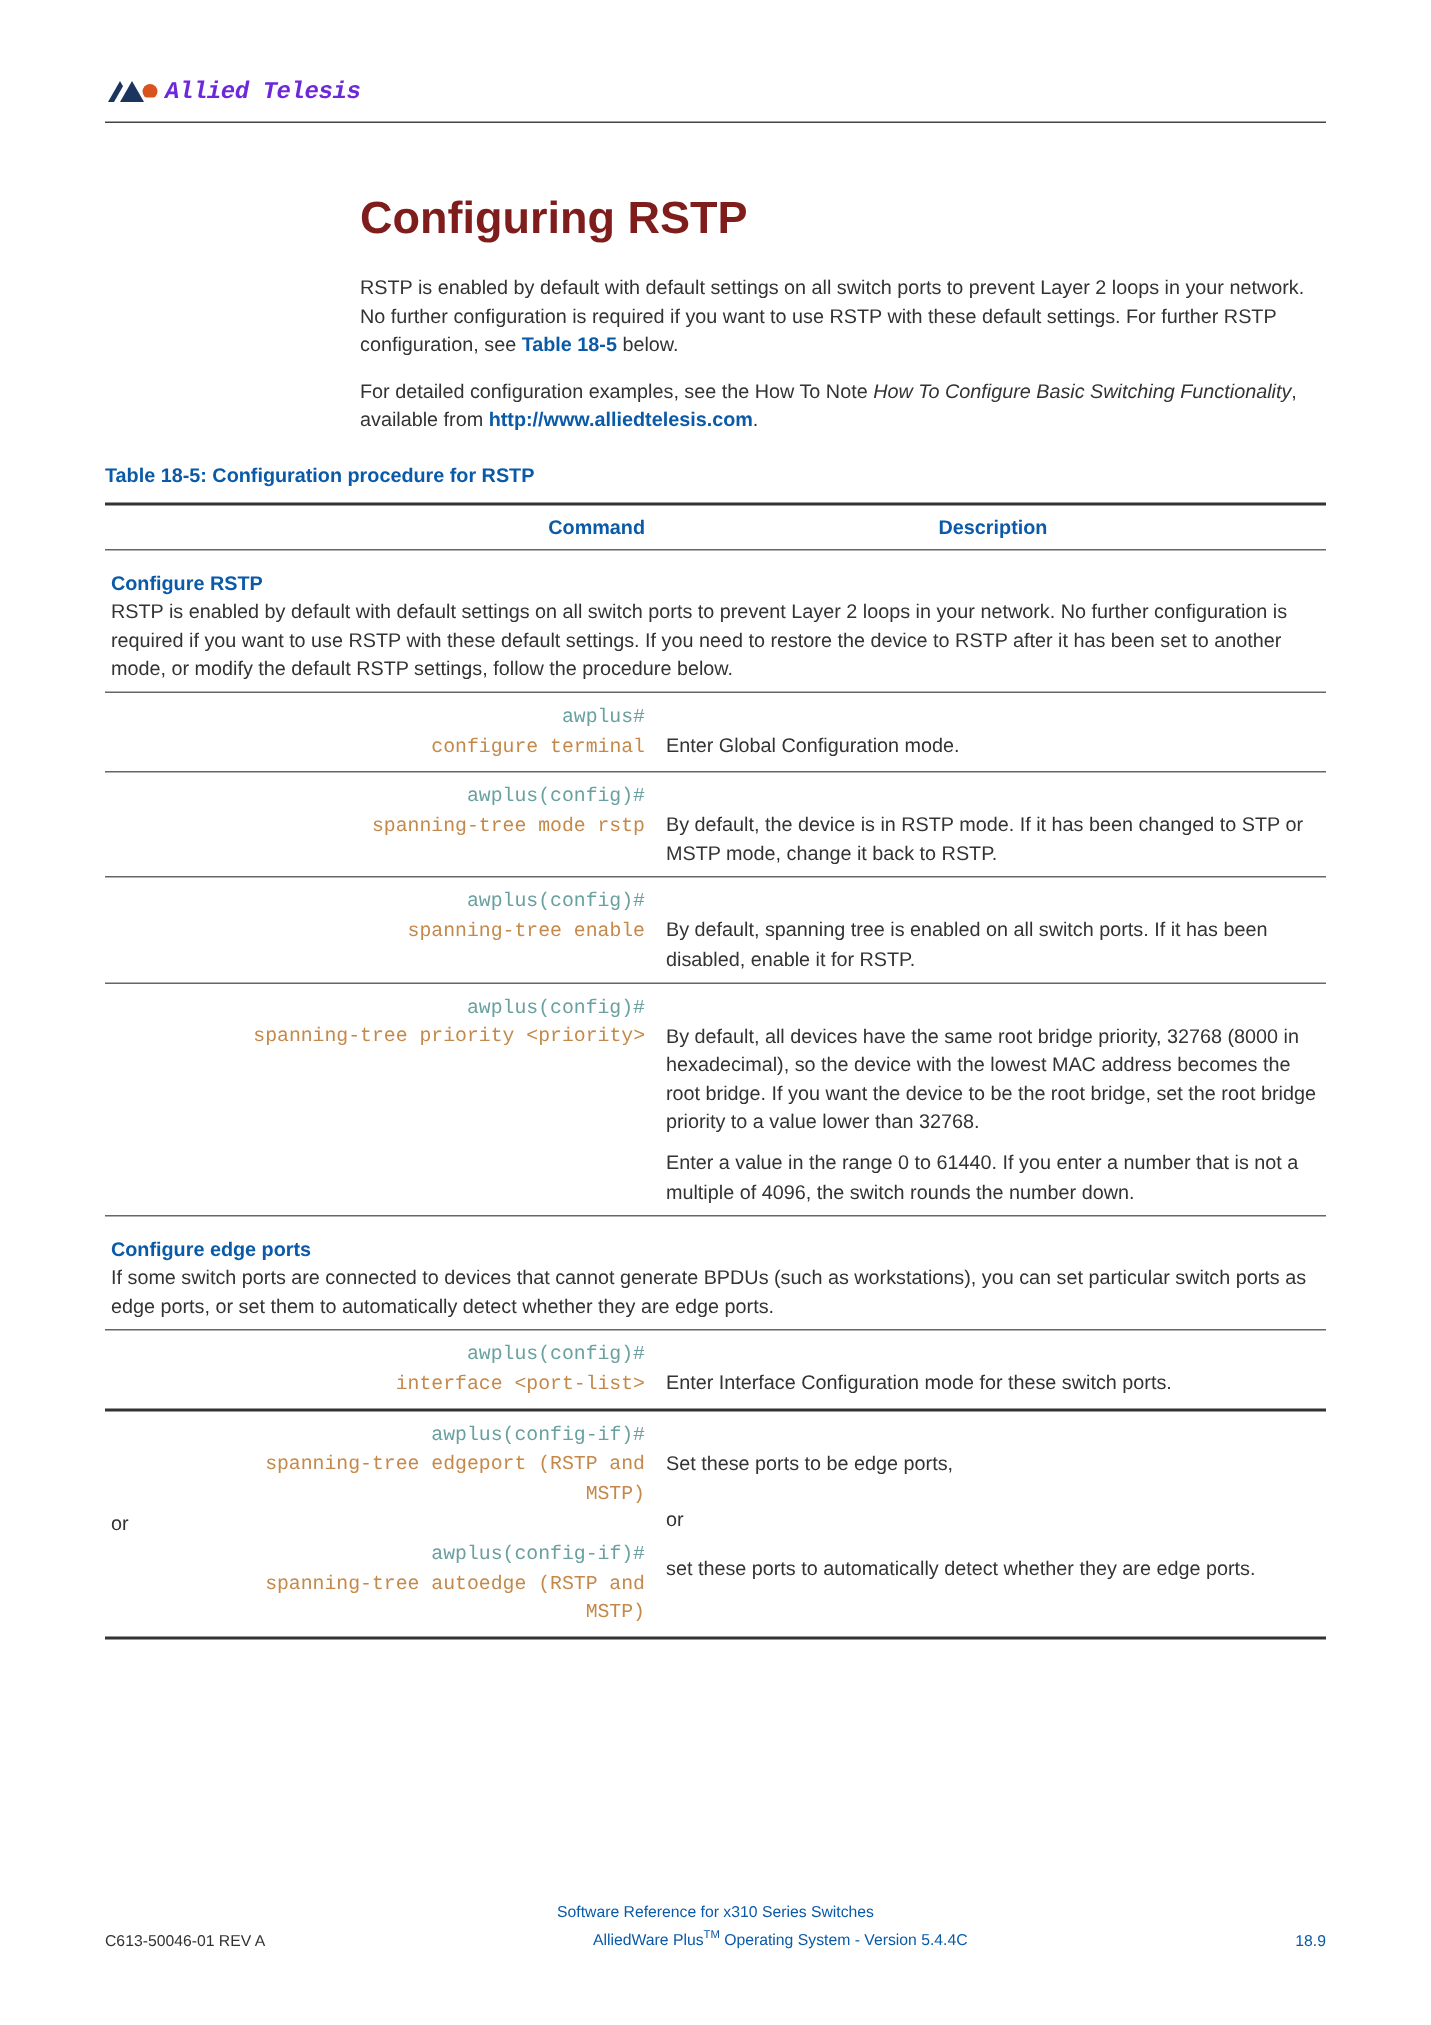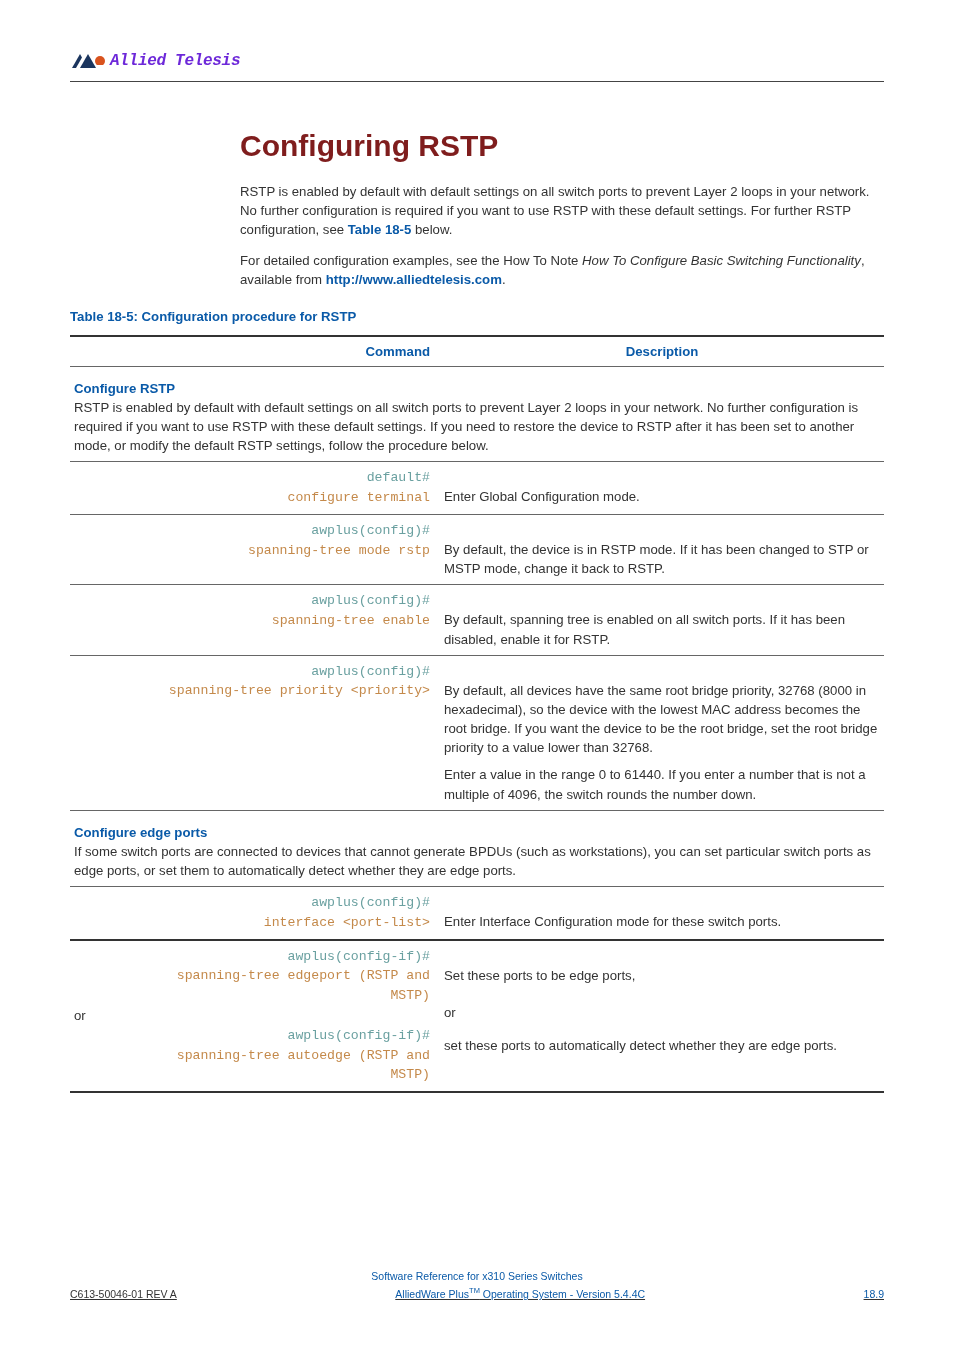--- a/index.html
+++ b/index.html
@@ -105,21 +105,21 @@
     left: 70px;
     right: 70px;
     font-size: 10.5px;
     color: #333;
   }
   .footer-line1 {
     text-align: center;
     color: #0a5aa8;
     margin-bottom: 2px;
   }
-  .footer-line2 { display: flex; justify-content: flex-end; align-items: baseline; text-decoration: underline; }
+  .footer-line2 { display: flex; justify-content: flex-end; align-items: baseline; }
   .footer-center { color: #0a5aa8; text-align: center; flex: 1; }
   .footer-left { color: #333; }
   .footer-right { color: #0a5aa8; }
   sup { font-size: 7.5px; }
 </style>
 </head>
 <body>
 
 <div class="logo">
   <svg width="36" height="20" viewBox="0 0 36 20">
@@ -155,21 +155,21 @@
   </thead>
   <tbody>
     <tr>
       <td colspan="2" style="padding-top:6px;padding-bottom:0;">
         <div class="section-head">Configure RSTP</div>
         <div class="section-body">RSTP is enabled by default with default settings on all switch ports to prevent Layer 2 loops in your network. No further configuration is required if you want to use RSTP with these default settings. If you need to restore the device to RSTP after it has been set to another mode, or modify the default RSTP settings, follow the procedure below.</div>
       </td>
     </tr>
     <tr class="thin-rule-top thin-rule-bottom">
       <td class="cmd-col">
-        <div class="prompt">default#</div>
+        <div class="prompt">awplus#</div>
         <div>configure terminal</div>
       </td>
       <td class="desc-col"><br><span>Enter Global Configuration mode.</span></td>
     </tr>
     <tr class="thin-rule-bottom">
       <td class="cmd-col">
         <div class="prompt">awplus(config)#</div>
         <div>spanning-tree mode rstp</div>
       </td>
       <td class="desc-col"><br><span>By default, the device is in RSTP mode. If it has been changed to STP or MSTP mode, change it back to RSTP.</span></td>

